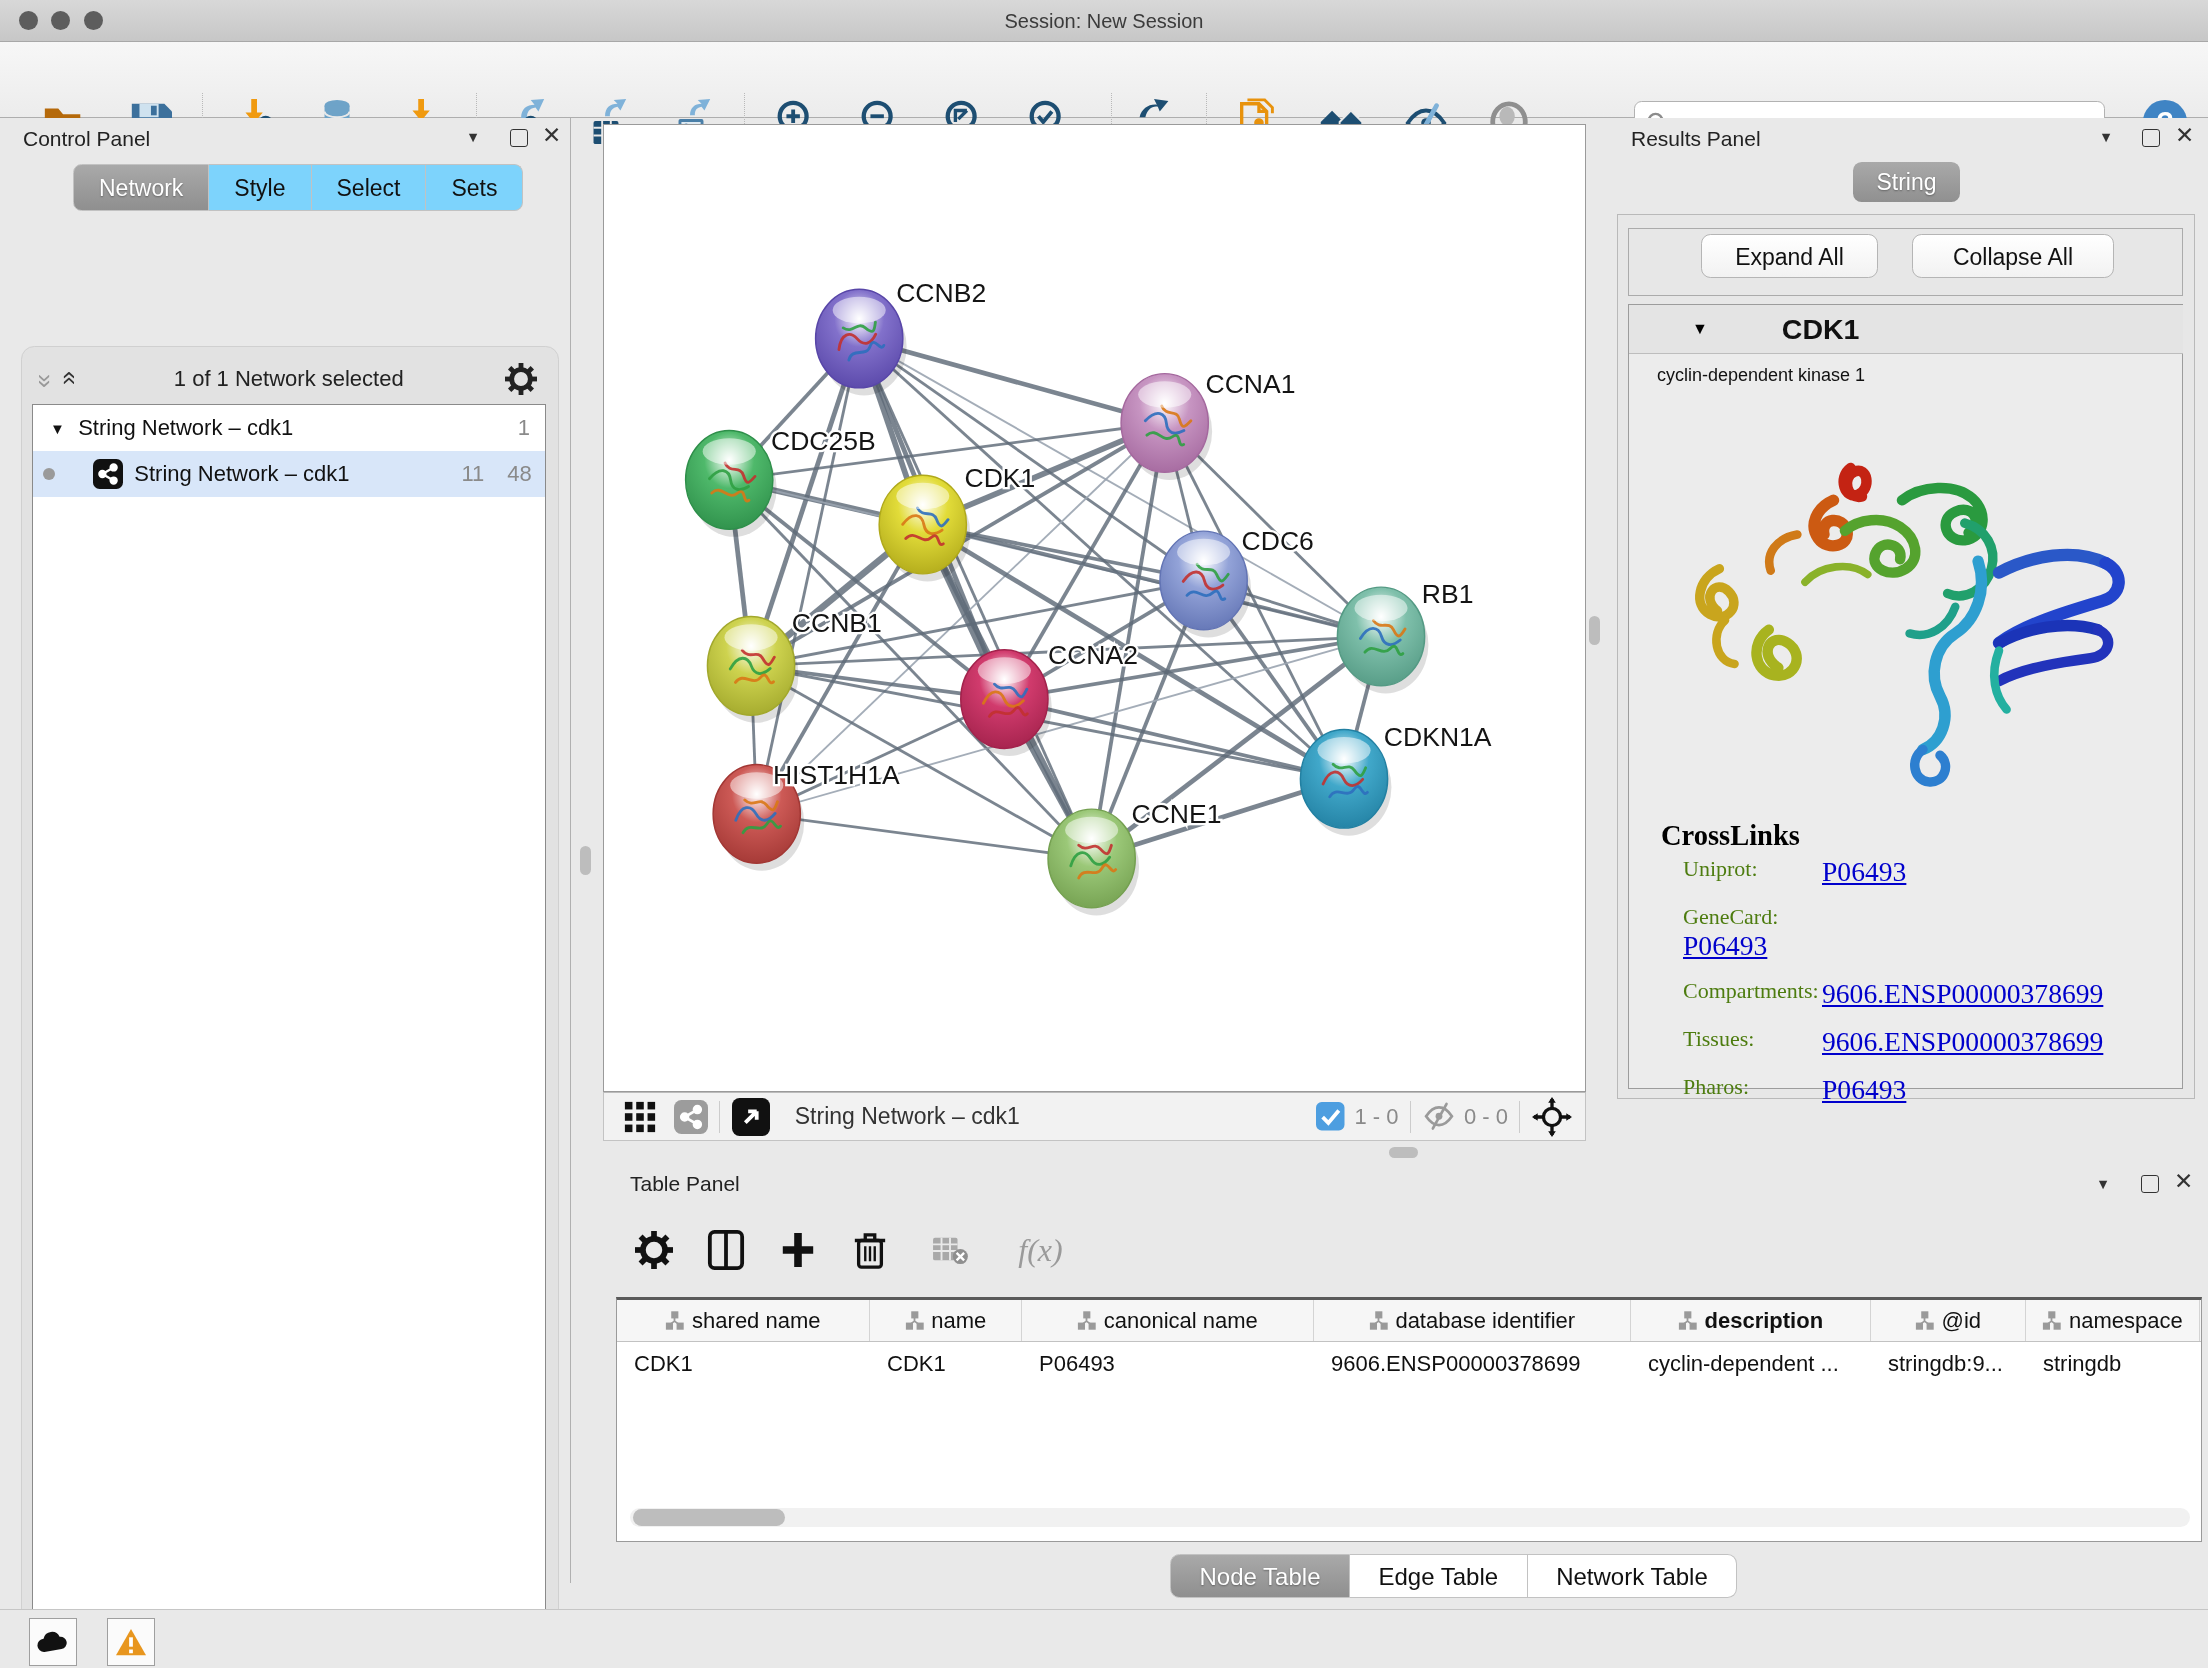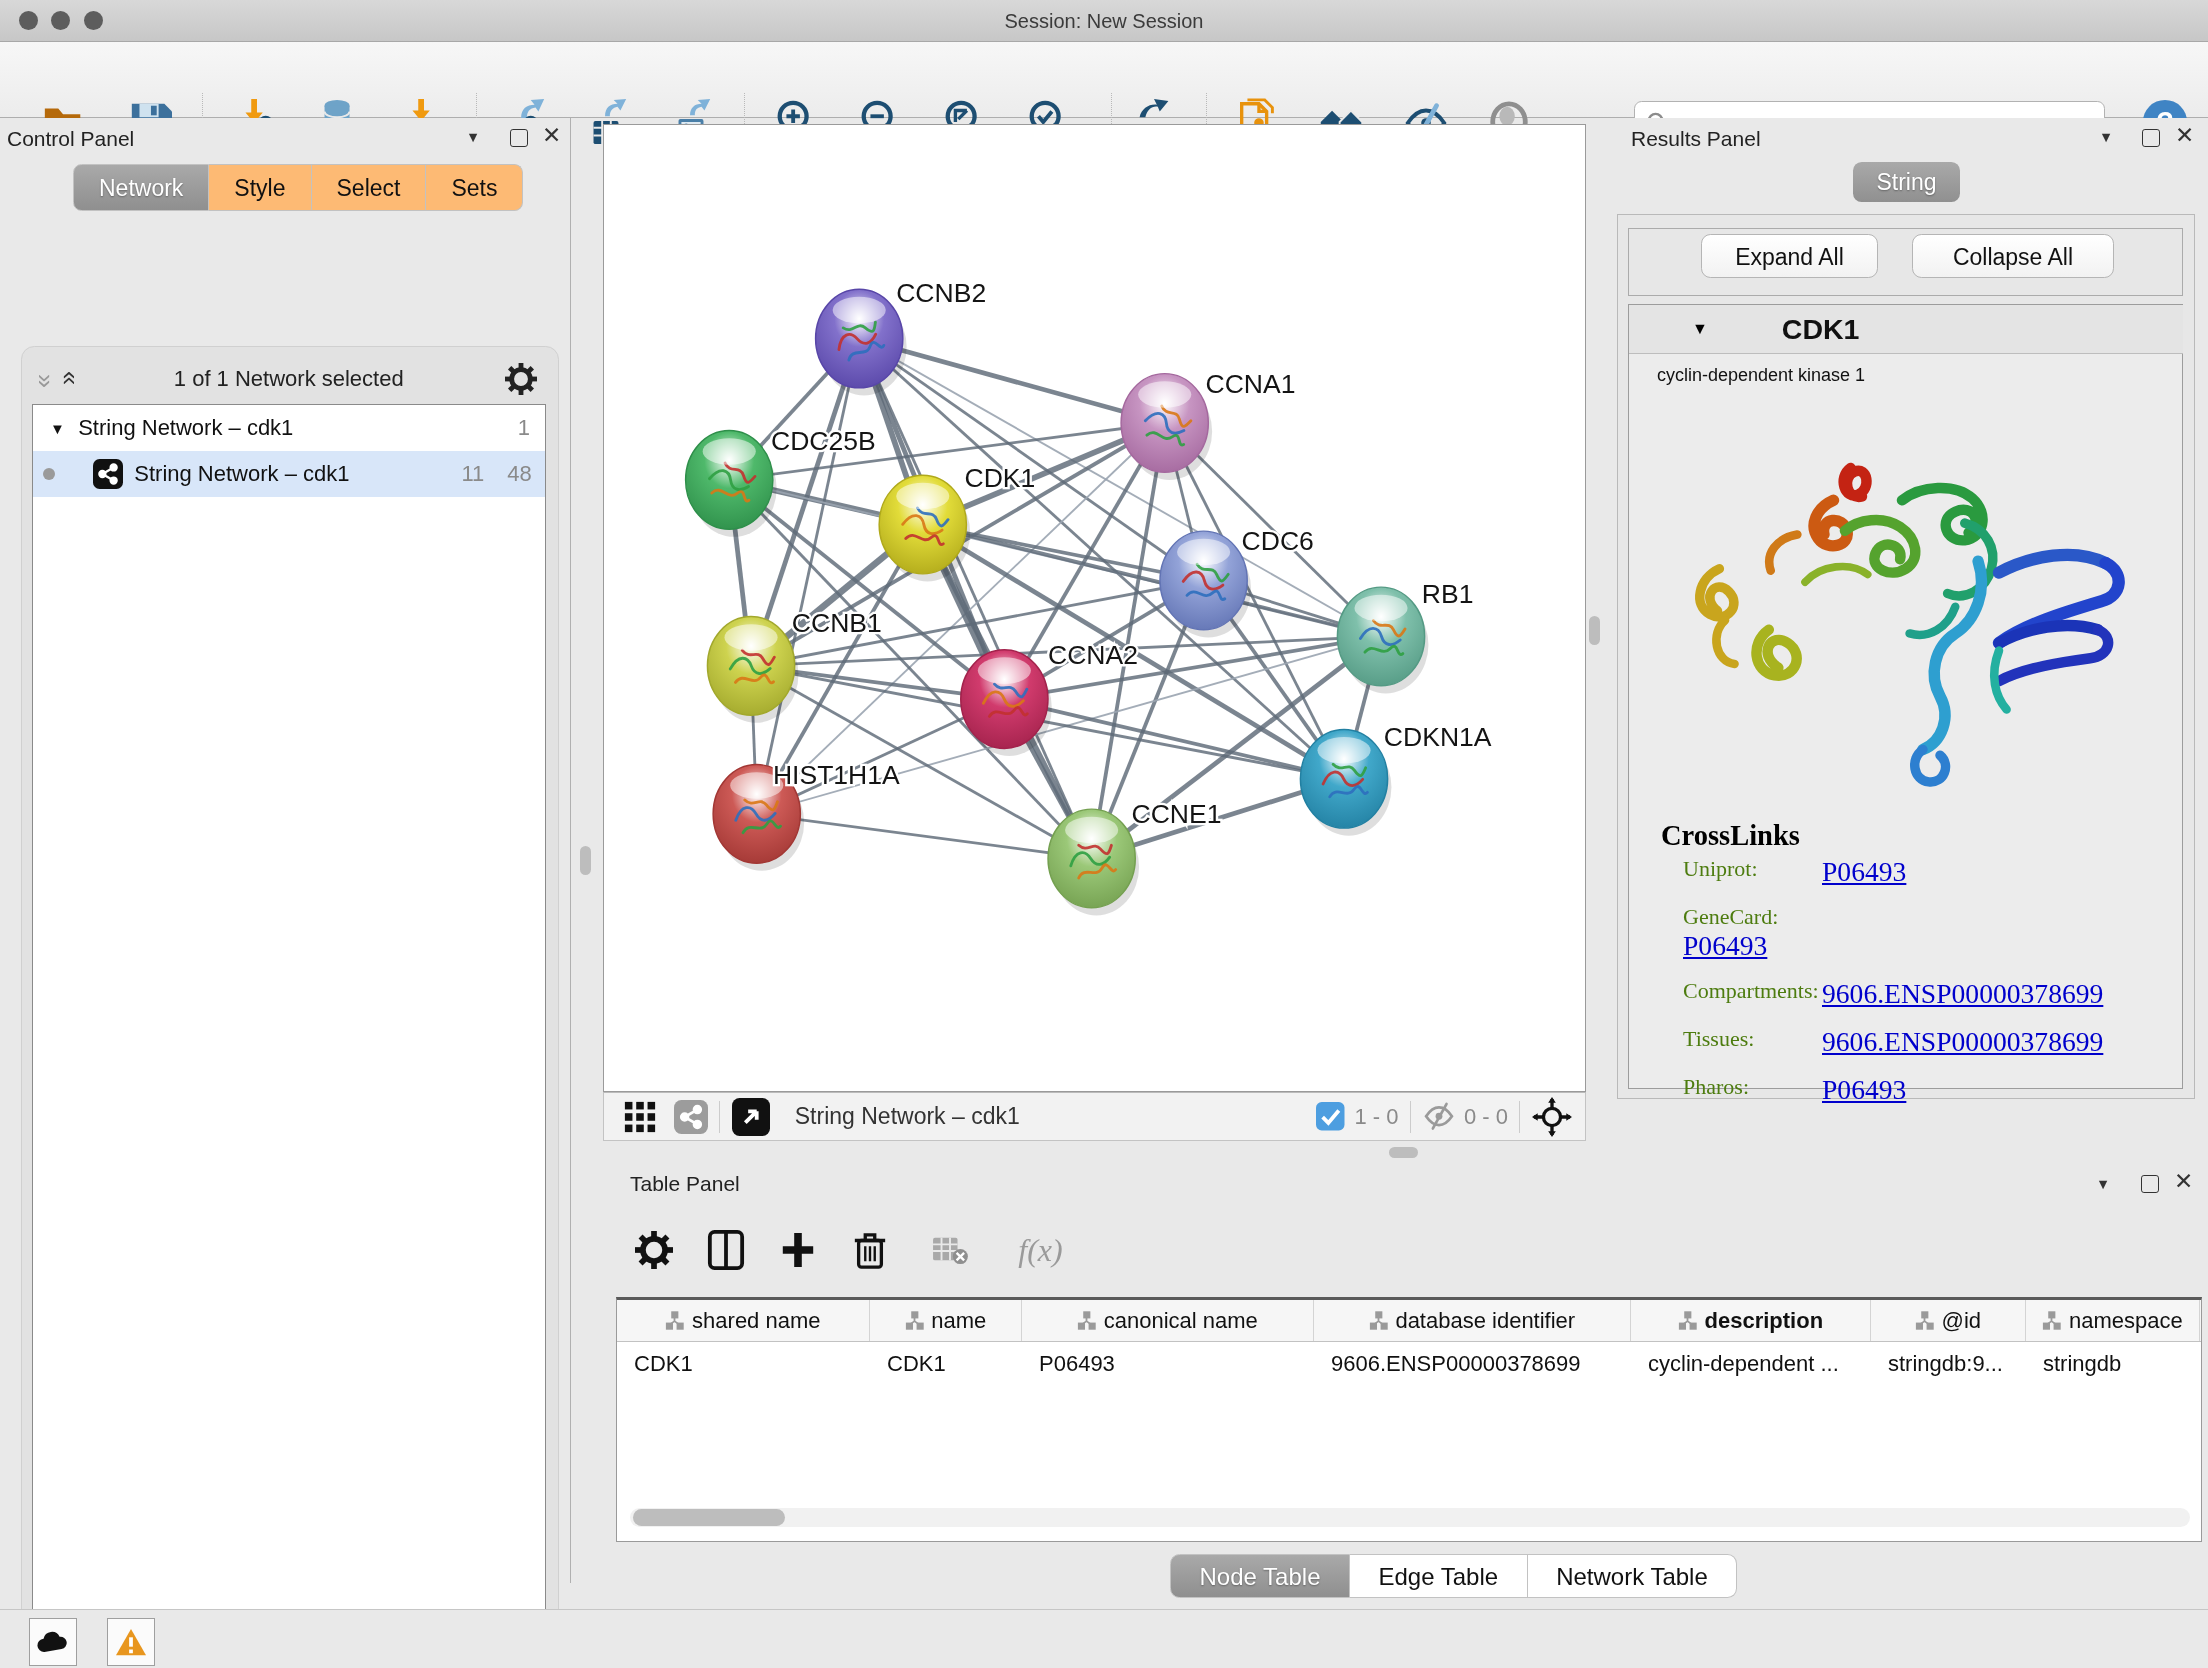--- a/index.html
+++ b/index.html
@@ -20,21 +20,21 @@
   .searchbox input{border:none;outline:none;font-size:21px;width:409px;background:transparent;}
 
   
   .panel-title{font-size:21px;color:#222;}
   .wc{display:inline-block;color:#333;}
   .wc-tri{font-size:14.3px;}
   .wc-box{width:18px;height:18px;border:1.9px solid #333;border-radius:2.9px;}
   .wc-x{font-size:23px;font-weight:bold;}
 
   
-  .seg{height:47px;line-height:47px;padding:0 25px;background:#fdba74;border:1px solid #c2c2c2;border-left:none;font-size:23px;color:#111;}
+  .seg{height:47px;line-height:47px;padding:0 25px;background:#7dd3fc;border:1px solid #c2c2c2;border-left:none;font-size:23px;color:#111;}
   .seg:first-child{border-left:1px solid #c2c2c2;border-radius:8.6px 0 0 8.6px;}
   .seg:last-child{border-radius:0 8.6px 8.6px 0;}
   .seg.active{background:linear-gradient(#a9a9a9,#8f8f8f);color:#fff;text-shadow:0 1px 1.9px rgba(0,0,0,.35);}
 
   
   .cp{left:0;top:118px;width:571px;height:1465px;border-right:1px solid #b0b0b0;background:#e9e9e9;}
   .cp-round{left:21px;top:228px;width:538px;height:1351px;background:#e2e2e2;border-radius:13.3px;border:1px solid #d0d0d0;}
   .treeheader{left:32px;top:240px;width:514px;height:42px;display:flex;align-items:center;font-size:22px;color:#222;}
   .treebox{left:32px;top:286px;width:514px;height:1285px;background:#fff;border:1px solid #8a8a8a;}
   .trow{position:relative;width:100%;height:46px;display:flex;align-items:center;font-size:22px;color:#111;}
@@ -259,21 +259,21 @@
     </div>
     <div class="abs tbtn" style="left:2140px">
       <svg width="48" height="48" viewBox="0 0 50 50">
           <circle cx="25" cy="25" r="23" fill="#3f84c4"></circle>
           <text x="25" y="35" font-size="30" font-weight="bold" fill="#fff" text-anchor="middle" font-family="Liberation Sans">?</text>
         </svg>
     </div>
   </div>
 
   <div class="abs cp">
-    <span class="abs panel-title" style="left:7px;top:8.6px">Control Panel</span>
+    <span class="abs panel-title" style="left:23px;top:8.6px">Control Panel</span>
     <span class="abs wc wc-tri" style="left:466px;top:11.4px">▼</span>
     <span class="abs wc wc-box" style="left:510px;top:10.5px"></span>
     <span class="abs wc wc-x" style="left:542px;top:3.8px">✕</span>
     <div class="abs" style="left:73px;top:46px;display:flex">
         <div class="seg active">Network</div>
         <div class="seg">Style</div>
         <div class="seg">Select</div>
         <div class="seg">Sets</div>
       </div>
     <div class="abs cp-round"></div>

